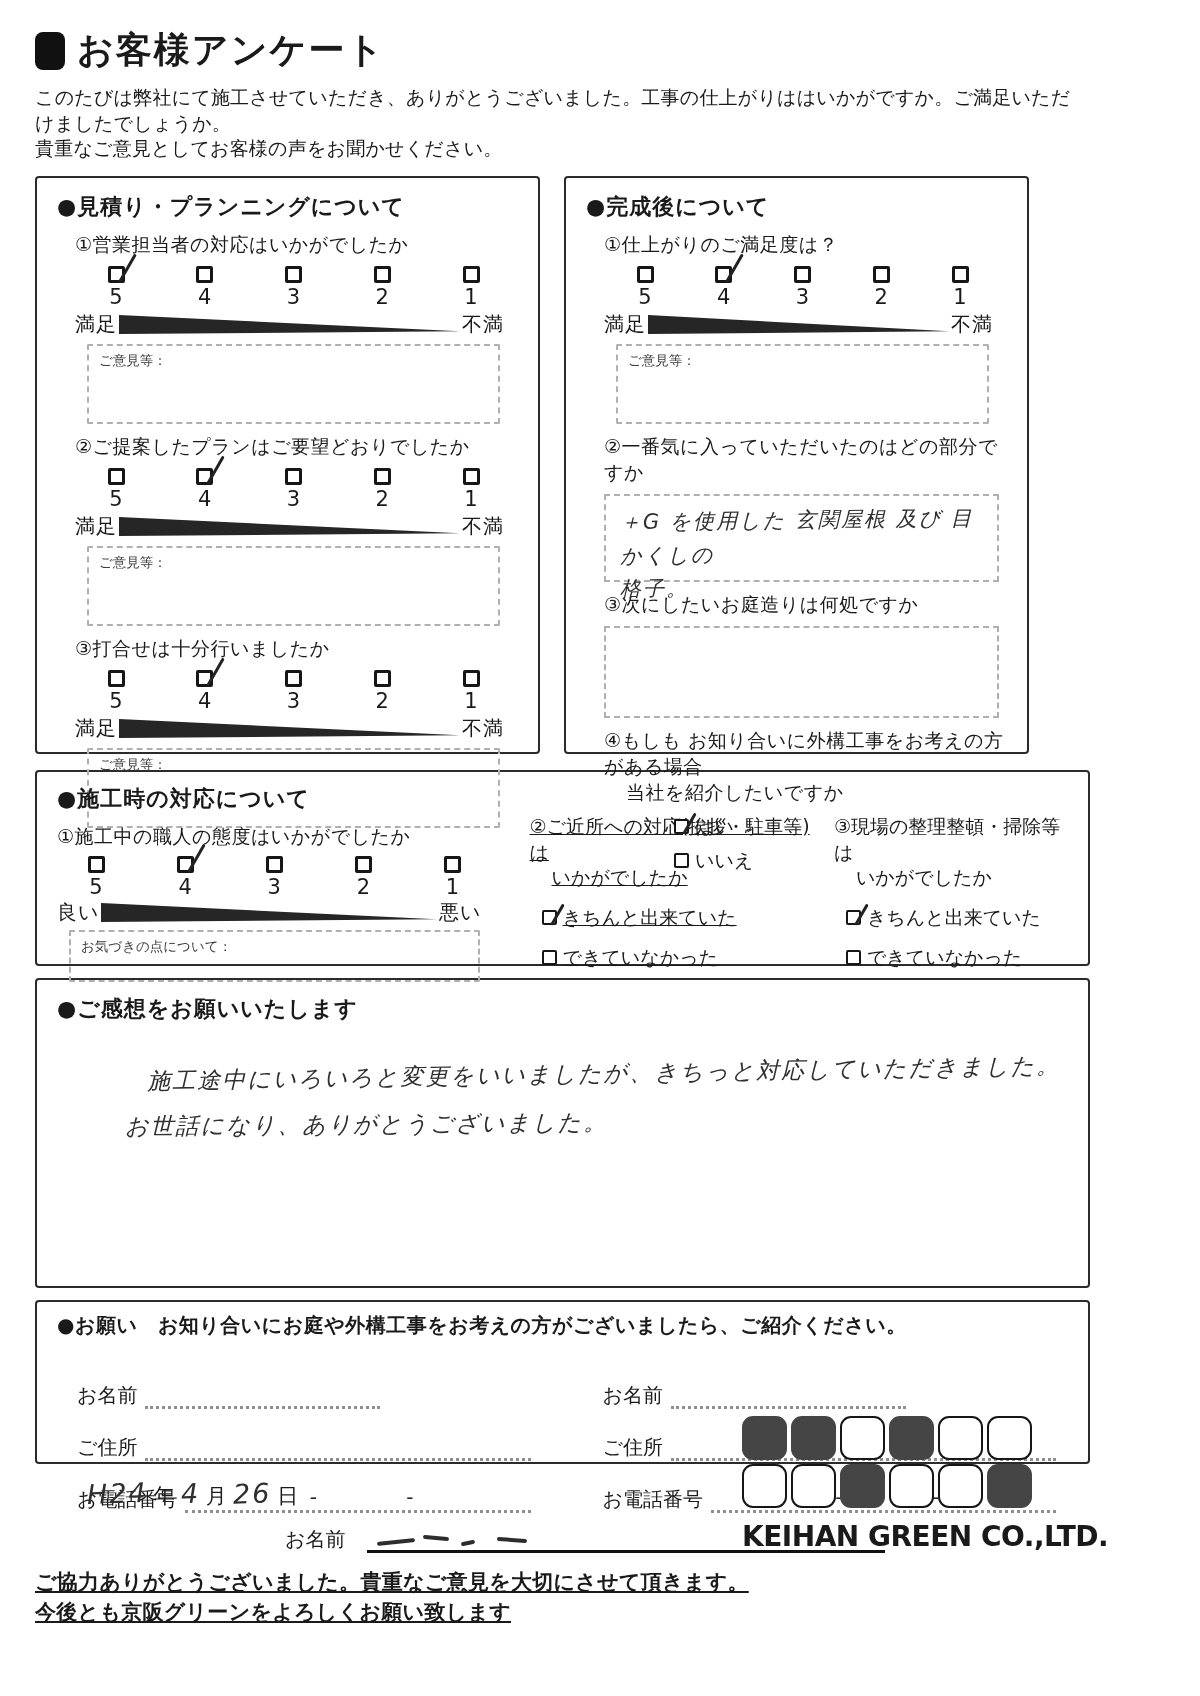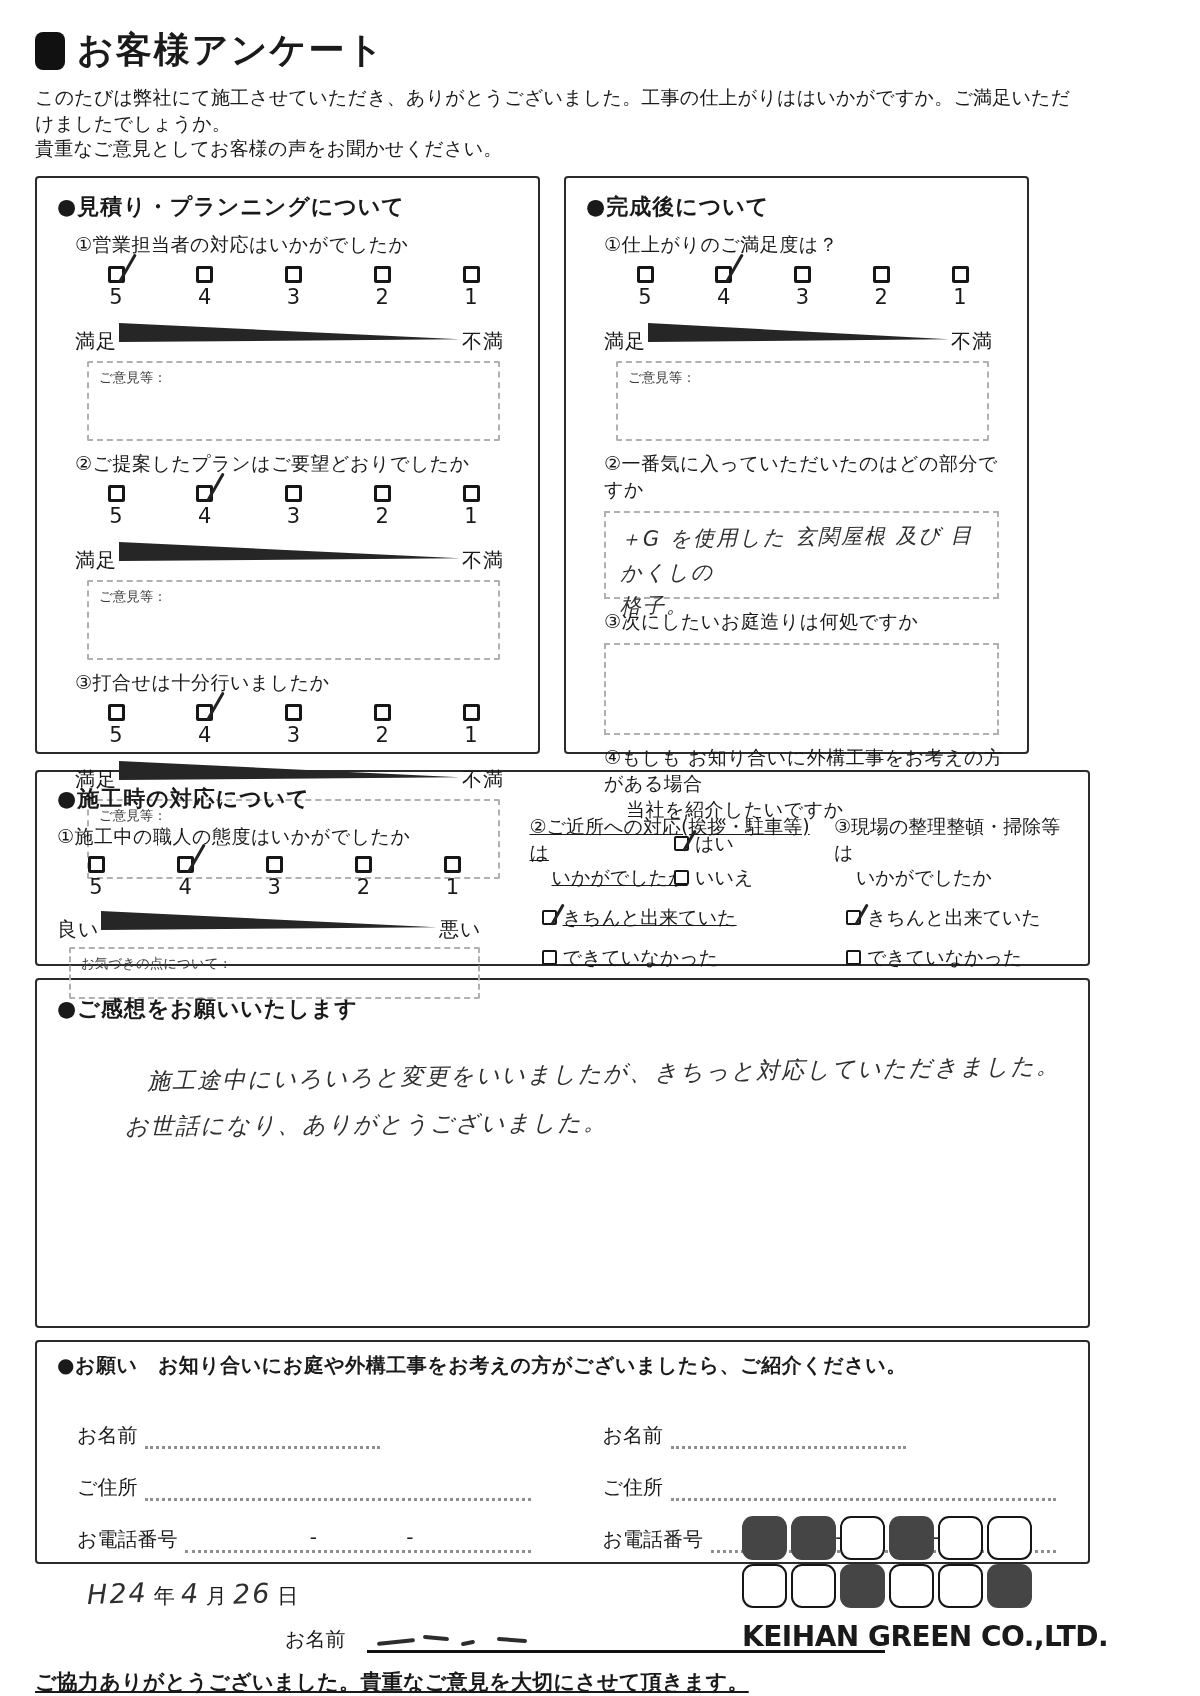--- a/index.html
+++ b/index.html
@@ -39,21 +39,21 @@
   .cb-cell { width:34px; display:flex; flex-direction:column; align-items:center; }
   .cb { width:17px; height:17px; border:3px solid #161616; border-radius:2px; position:relative; background:#fff; }
   .cb .tick {
     position:absolute; left:7px; bottom:-2px;
     width:3px; height:32px; background:#222;
     transform:rotate(30deg); transform-origin:bottom center;
     border-radius:2px;
   }
   .cb-num { font-size:21px; margin-top:2px; }
   .wedge-row { display:flex; align-items:center; margin:2px 14px 0 18px; }
-  .wedge-row .wl, .wedge-row .wr { font-size:20px; letter-spacing:1px;margin-top:17px; }
+  .wedge-row .wl, .wedge-row .wr { font-size:20px; letter-spacing:1px; }
   .wedge-row svg { flex:1; height:19px; margin:0 2px; }
   .comment {
     border:2px dashed #b0b0b0; border-radius:2px;
     margin:6px 18px 0 30px; height:80px;
     padding:6px 10px; font-size:13.5px; color:#3c3c3c;
   }
 
   
   .opt { display:flex; align-items:center; gap:6px; margin-top:12px; font-size:19px; }
   .opt .cb { width:15px; height:15px; border-width:2.5px; }
@@ -79,26 +79,26 @@
   .mid-c1 .q-label { margin-left:0; }
   .mid-c1 .cb-row { margin:6px 18px 0 22px; }
   .mid-c1 .wedge-row { margin:0 6px 0 0; }
   .mid-c1 .comment { margin:4px 8px 0 12px; height:52px; }
   .mid-c2 { width:338px; padding-left:42px;text-decoration:underline; }
   .mid-c3 { width:260px; padding-left:18px; }
   .q2-label { font-size:19px; line-height:1.35; }
   .mid-cols .opt { margin-top:14px; margin-left:12px; }
 
   
-  .box-imp { margin-top:12px; height:350px; }
+  .box-imp { margin-top:12px; height:310px; }
   .imp-line1 { margin:34px 0 0 90px; font-size:23px; transform:rotate(-1deg); }
   .imp-line2 { margin:18px 0 0 68px; font-size:23px; transform:rotate(-0.5deg); }
 
   
-  .box-ref { margin-top:12px; height:224px; padding-top:10px; }
+  .box-ref { margin-top:12px; height:164px; padding-top:10px; }
   .ref-header { font-size:20px; font-weight:bold; letter-spacing:0.5px; }
   .ref-cols { display:flex; gap:40px; margin-top:18px; }
   .ref-col { flex:1; padding:0 12px 0 20px; }
   .ref-row { display:flex; align-items:flex-end; margin-top:22px; height:30px; }
   .ref-row .lbl { font-size:20px; white-space:nowrap; margin-right:8px; }
   .dotline { flex:1; border-bottom:3px dotted #8f8f8f; height:26px; position:relative; }
   .dotline.short { flex:0 0 235px; }
   .dotline .dash { position:absolute; top:-2px; font-size:20px; color:#222; }
   .dash.d1 { left:36%; } .dash.d2 { left:64%; }
 

